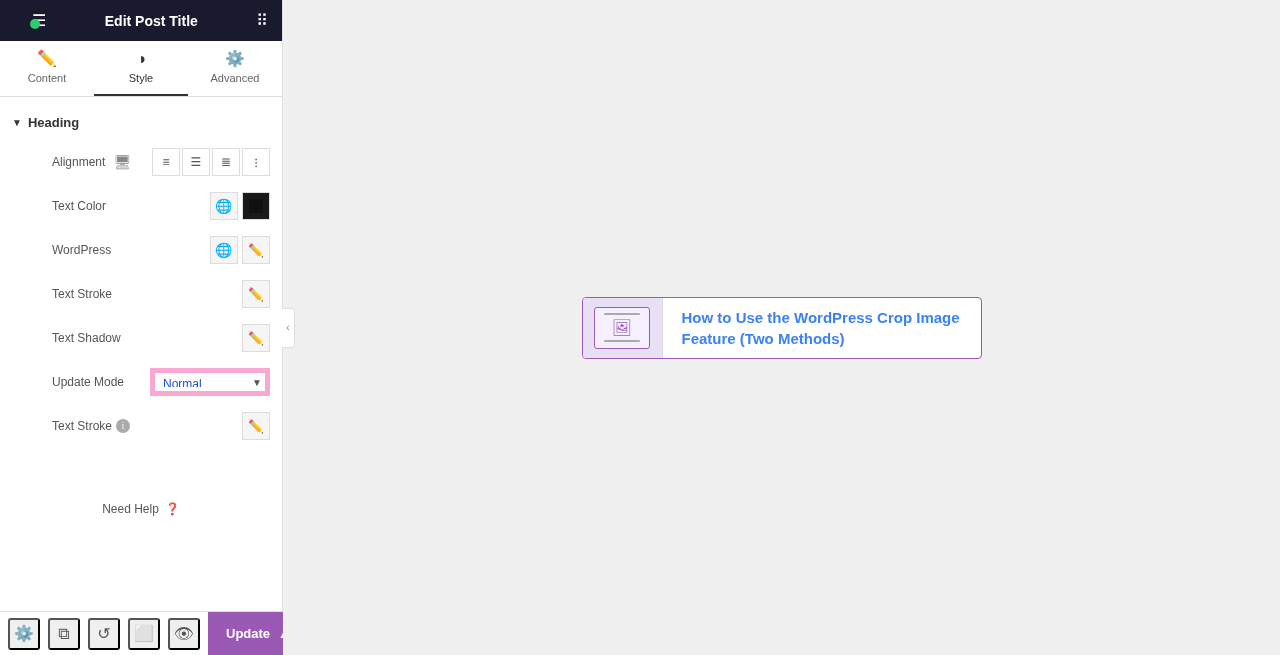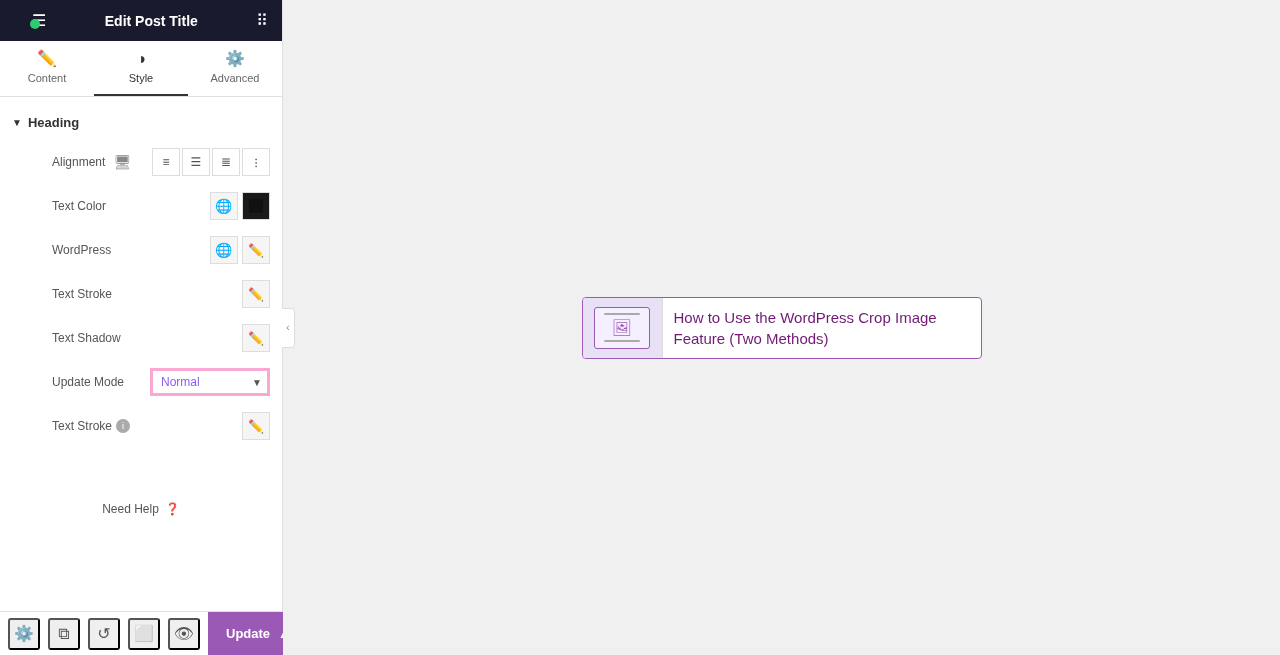--- a/index.html
+++ b/index.html
@@ -166,24 +166,24 @@
 
     
     .blend-select-wrapper {
       position: relative;
       display: flex;
       align-items: center;
     }
     .blend-select {
       appearance: none;
       padding: 4px 28px 4px 8px;
-      border: 3px solid #f9a8d4;
+      border: 5px solid #f9a8d4;
       background: #fff;
       font-size: 12px;
-      color: #8b5cf6;
+      color: #1d4ed8;
       cursor: pointer;
       min-width: 120px;
       height: 28px;
     }
     .select-arrow {
       position: absolute;
       right: 8px;
       pointer-events: none;
       font-size: 10px;
       color: #555;
@@ -317,24 +317,25 @@
       height: 2px;
       background: #aaa;
       border-radius: 1px;
       width: 80%;
     }
     .thumb-img-icon {
       font-size: 16px;
       color: #9b59b6;
     }
     .post-title-text {
-      padding: 8px 11px;
+      padding: 8px 19px;
       font-size: 15px;
-      color: #701a75;
+      color: #3b82f6;
       line-height: 1.4;
+      font-weight: bold;
     }
 
     
     .green-dot {
       width: 10px;
       height: 10px;
       background: #2ecc71;
       border-radius: 50%;
       position: absolute;
       top: 8px;

